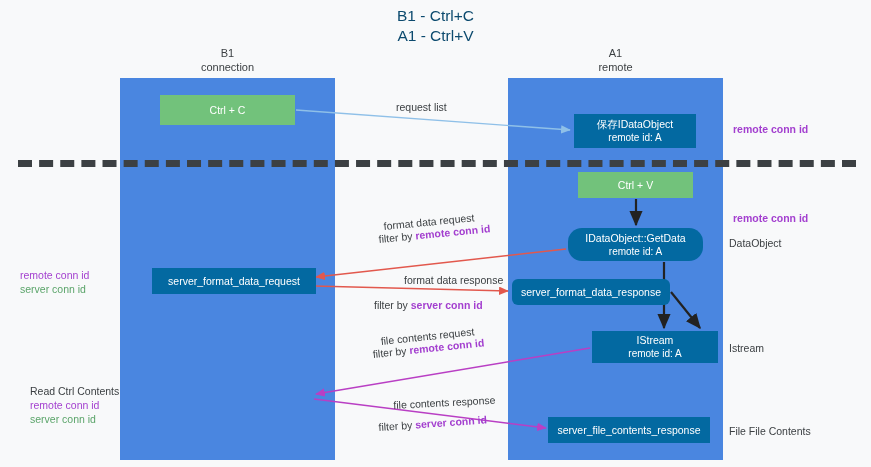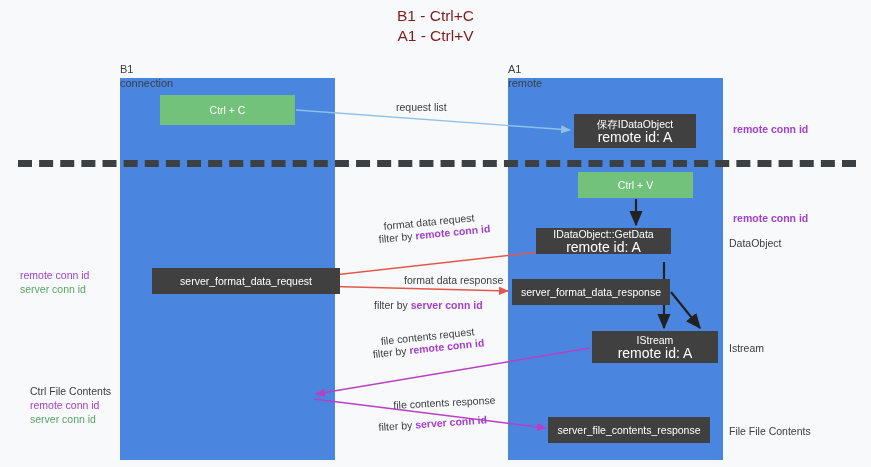--- a/index.html
+++ b/index.html
@@ -14,53 +14,53 @@
   #stage{position:absolute;inset:0;}
 
   
   .lane{position:absolute;background:#4a86e0;}
   #lane-b1{left:120px;top:78px;width:215px;height:382px;}
   #lane-a1{left:508px;top:78px;width:215px;height:382px;}
 
   
   #title{
     position:absolute;left:0;right:0;top:6px;
-    text-align:center;font-size:15.5px;line-height:20px;color:#7f1d1d;
+    text-align:center;font-size:15.5px;line-height:20px;color:#0c4a6e;
   }
   #title div{white-space:pre;}
 
   .lane-head{
-    position:absolute;text-align:left;font-size:11px;line-height:14px;color:#3c4043;margin-top:16px;
+    position:absolute;text-align:center;font-size:11px;line-height:14px;color:#3c4043;
   }
   #head-b1{left:120px;top:46px;width:215px;}
   #head-a1{left:508px;top:46px;width:215px;}
 
   
   #sep{
     position:absolute;left:18px;top:160px;width:838px;height:0;
     border-top:7px dashed #3c4043;
   }
 
   
   .node{
     position:absolute;box-sizing:border-box;
     display:flex;flex-direction:column;align-items:center;justify-content:center;
     color:#ffffff;font-size:10.5px;line-height:13px;text-align:center;
     padding:2px 4px;
   }
   .node.green{background:#72c27b;}
-  .node.orange{background:#404040;}
-  .node .l2{font-size:14px;}
+  .node.orange{background:#0369a1;}
+  .node .l2{font-size:10px;}
 
   #n-ctrlc   {left:160px;top:95px; width:135px;height:30px;}
   #n-saveido {left:574px;top:114px;width:122px;height:34px;}
   #n-ctrlv   {left:578px;top:172px;width:115px;height:26px;}
-  #n-getdata {left:536px;top:228px;width:135px;height:26px;}
-  #n-sfdreq  {left:152px;top:268px;width:188px;height:26px;}
-  #n-sfdresp {left:512px;top:279px;width:158px;height:26px;}
+  #n-getdata {left:568px;top:228px;width:135px;height:33px;border-radius:14px;}
+  #n-sfdreq  {left:152px;top:268px;width:164px;height:26px;}
+  #n-sfdresp {left:512px;top:279px;width:158px;height:26px;border-radius:6px;}
   #n-istream {left:592px;top:331px;width:126px;height:32px;}
   #n-sfcreq  {left:152px;top:384px;width:160px;height:26px;}
   #n-sfcresp {left:548px;top:417px;width:162px;height:26px;}
 
   
   .anno{position:absolute;font-size:10.5px;line-height:14px;white-space:nowrap;}
   .anno.b{font-weight:bold;}
   .purple{color:#a33fcf;}
   .green-t{color:#5aa469;}
   .dark{color:#3c4043;}
@@ -219,18 +219,18 @@
   <div class="anno dark" id="a-r3">DataObject</div>
   <div class="anno dark" id="a-r4">Istream</div>
   <div class="anno dark" id="a-r5">File File Contents</div>
 
   <div class="anno" id="a-l1">
     <div class="b purple">remote conn id</div>
     <div class="b green-t">server conn id</div>
   </div>
 
   <div class="anno" id="a-l2">
-    <div class="dark">Ctrl File Contents</div>
+    <div class="dark">Read Ctrl Contents</div>
     <div class="b purple">remote conn id</div>
     <div class="b green-t">server conn id</div>
   </div>
 
 </div>
 
 </body></html>

